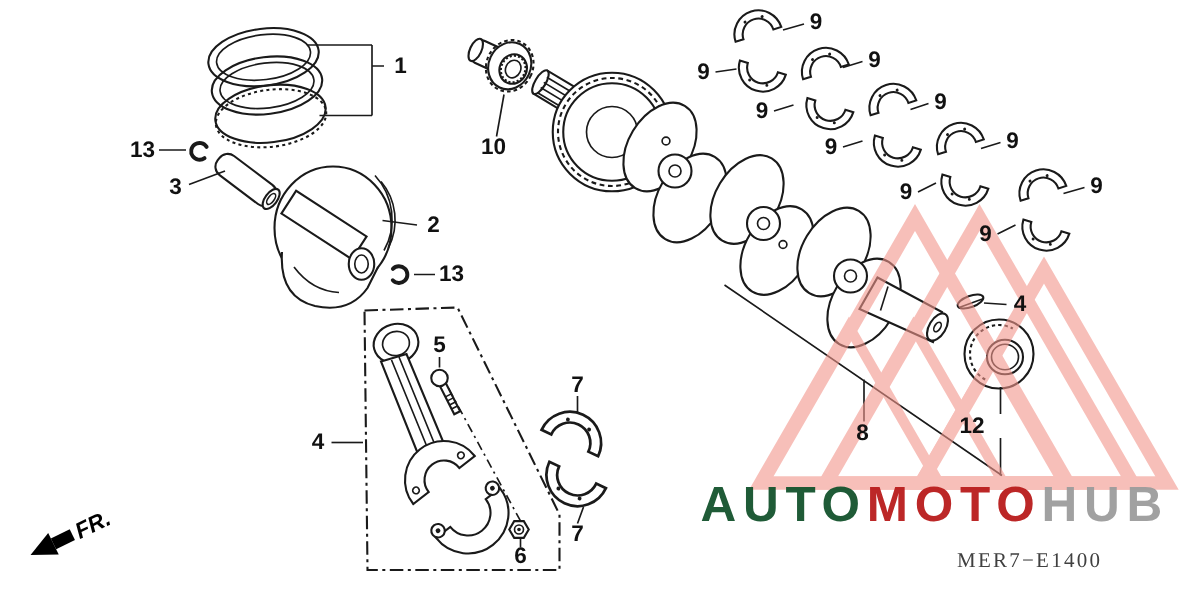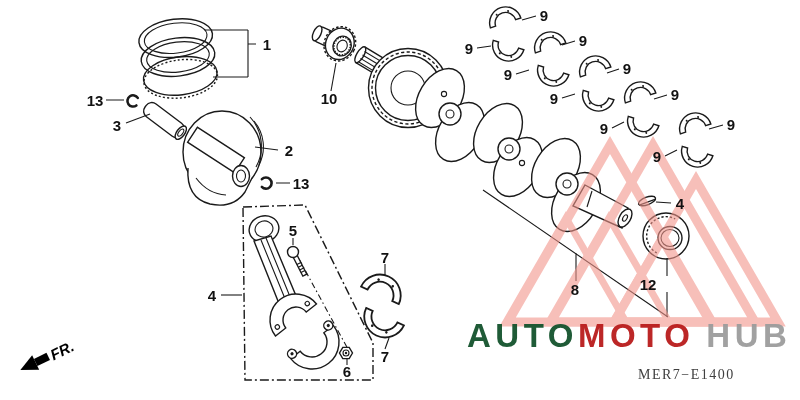--- a/index.html
+++ b/index.html
@@ -209,21 +209,21 @@
       <path d="M696,180 L614,322 L778,322 Z" stroke="#f2968c"></path>
     </g>
     <g fill="none" stroke-width="7">
       <path d="M566,218 L506,322 L626,322 Z" stroke="#f2968c"></path>
       <path d="M609,218 L549,322 L669,322 Z" stroke="#f2968c"></path>
       <path d="M661,239 L613,322 L709,322 Z" stroke="#f2968c"></path>
     </g>
   </svg>
 
   <div class="wordmark">
-    <span style="color: #14532d;">AUTO</span><span style="color: #b91c1c;">MOTO</span><span style="color: rgb(156, 156, 156); margin-left: 12px;">HUB</span>
+    <span style="color: #14532d;">AUTO</span><span style="color: #b91c1c;">MOTO</span><span style="color: rgb(156, 156, 156);">HUB</span>
   </div>
 
   <div class="labels-layer">
       <span class="part-label" style="left: 267px; top: 44px;">1</span>
       <span class="part-label" style="left: 289px; top: 150px;">2</span>
       <span class="part-label" style="left: 117px; top: 125px;">3</span>
       <span class="part-label" style="left: 212px; top: 295px;">4</span>
       <span class="part-label" style="left: 293px; top: 230px;">5</span>
       <span class="part-label" style="left: 347px; top: 371px;">6</span>
       <span class="part-label" style="left: 385px; top: 257px;">7</span>

